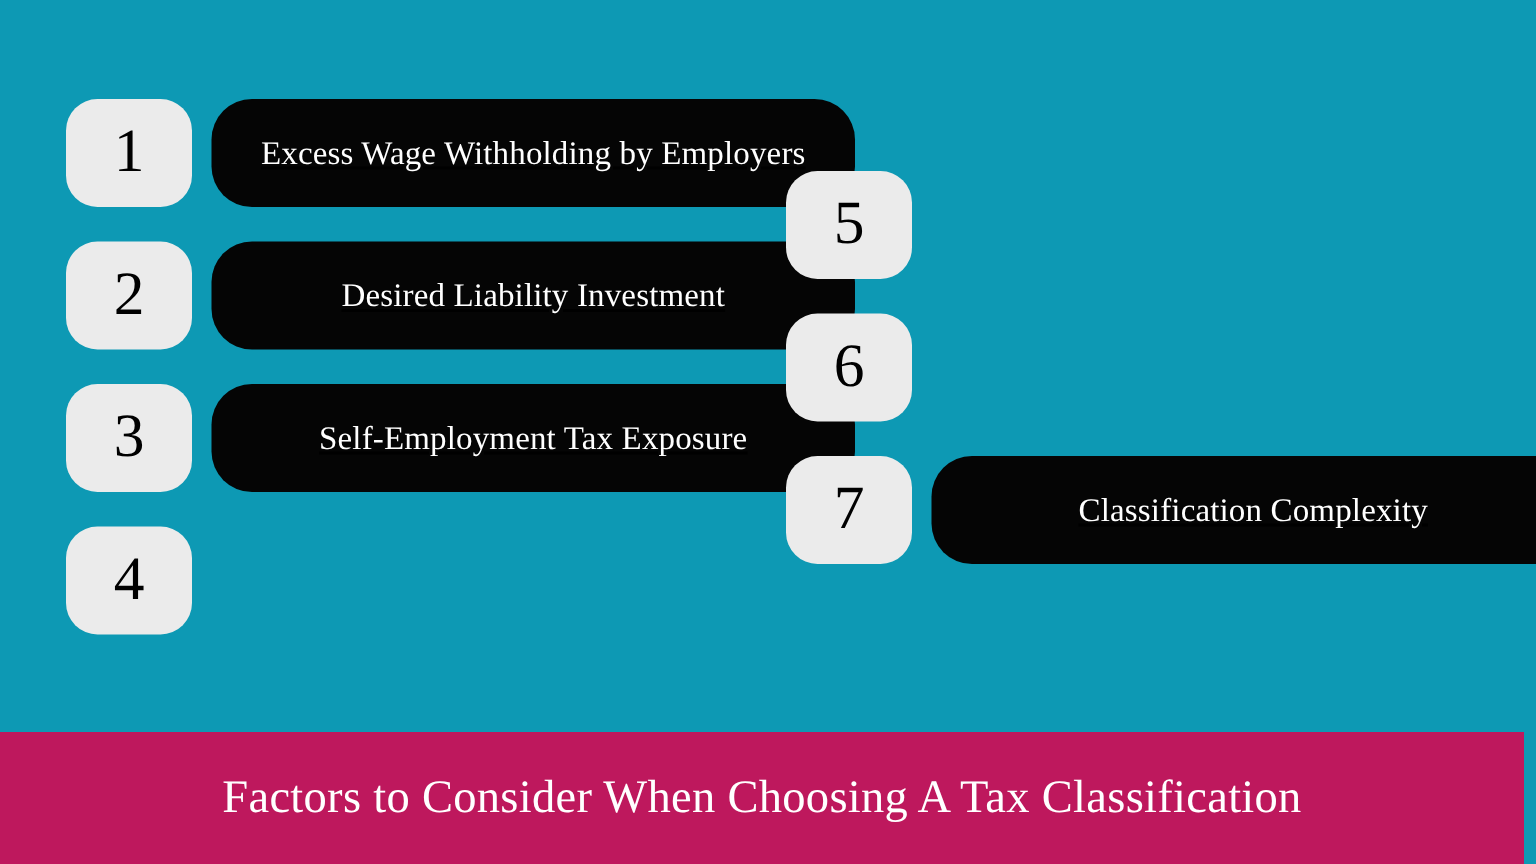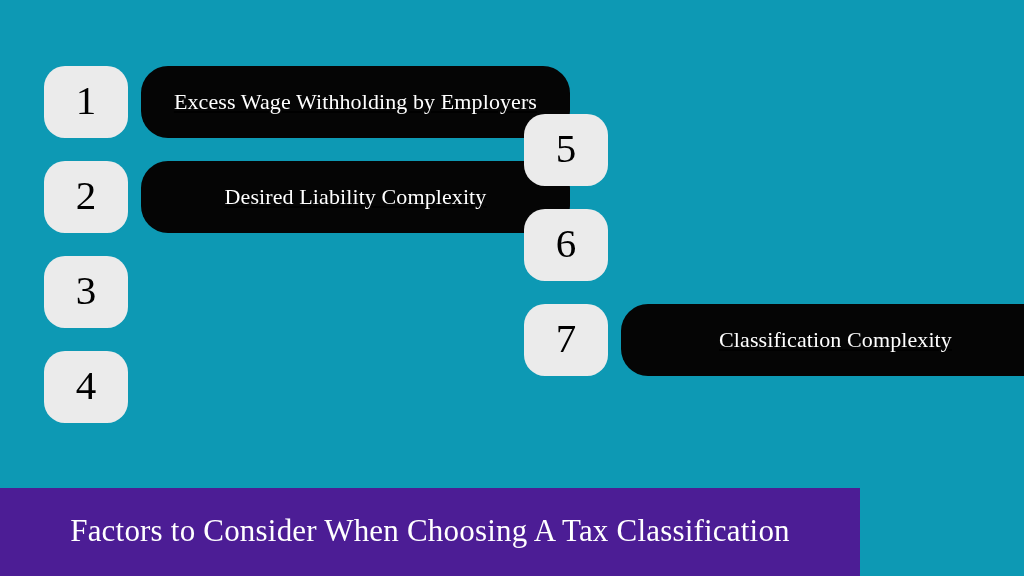--- a/index.html
+++ b/index.html
@@ -90,23 +90,23 @@
     text-align: center;
     font-family: "Liberation Serif", "DejaVu Serif", serif;
     letter-spacing: 0.1px;
   }
 
   
   #title-bar {
     position: absolute;
     left: 0;
     top: 488px;
-    width: 860px;
+    width: 1016px;
     height: 88px;
-    background: #4c1d95;
+    background: #be185d;
     display: flex;
     align-items: center;
     justify-content: center;
   }
 
   #title-text {
     color: #ffffff;
     font-size: 31px;
     line-height: 1;
     text-align: center;
@@ -125,26 +125,29 @@
     <div class="factor-row">
       <div class="num-badge">1</div>
       <div class="factor-pill">
         <span class="factor-label">Excess Wage Withholding by Employers</span>
       </div>
     </div>
 
     <div class="factor-row">
       <div class="num-badge">2</div>
       <div class="factor-pill">
-        <span class="factor-label">Desired Liability Complexity</span>
+        <span class="factor-label">Desired Liability Investment</span>
       </div>
     </div>
 
     <div class="factor-row">
       <div class="num-badge">3</div>
+      <div class="factor-pill">
+        <span class="factor-label">Self-Employment Tax Exposure</span>
+      </div>
     </div>
 
     <div class="factor-row">
       <div class="num-badge">4</div>
     </div>
 
   </div>
 
   <div id="col-right" class="column">
 

